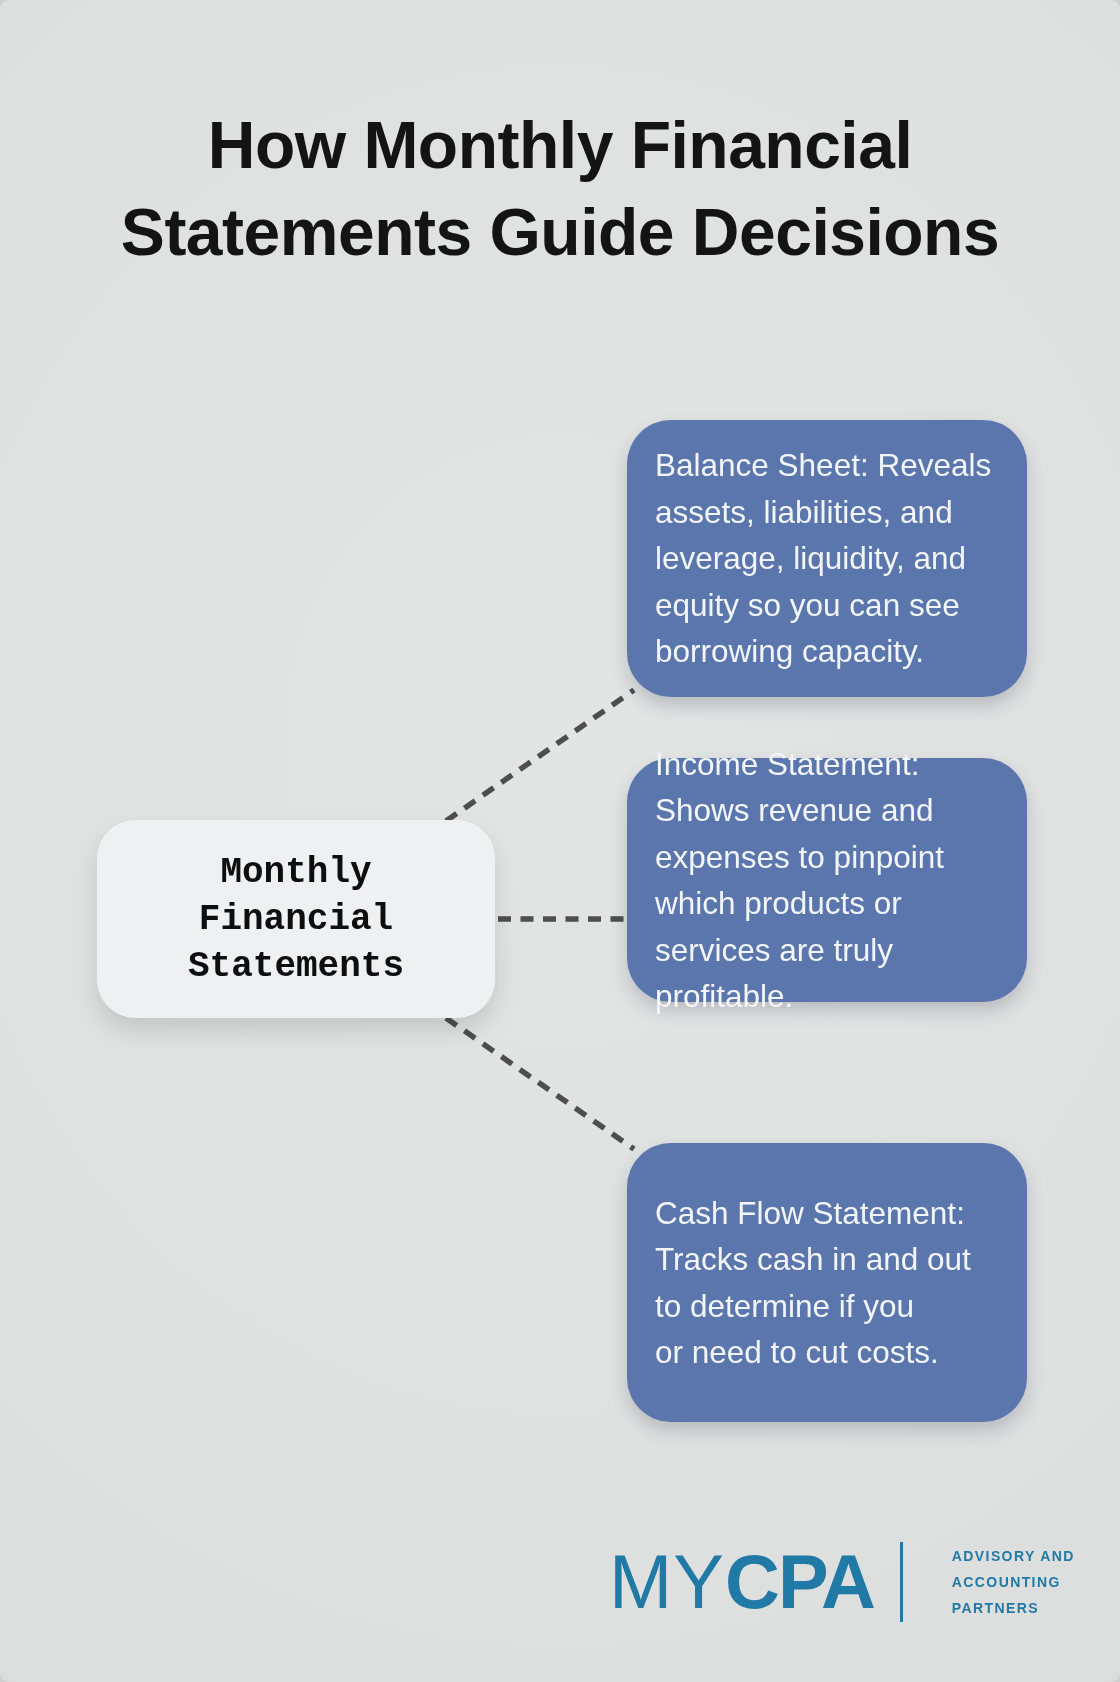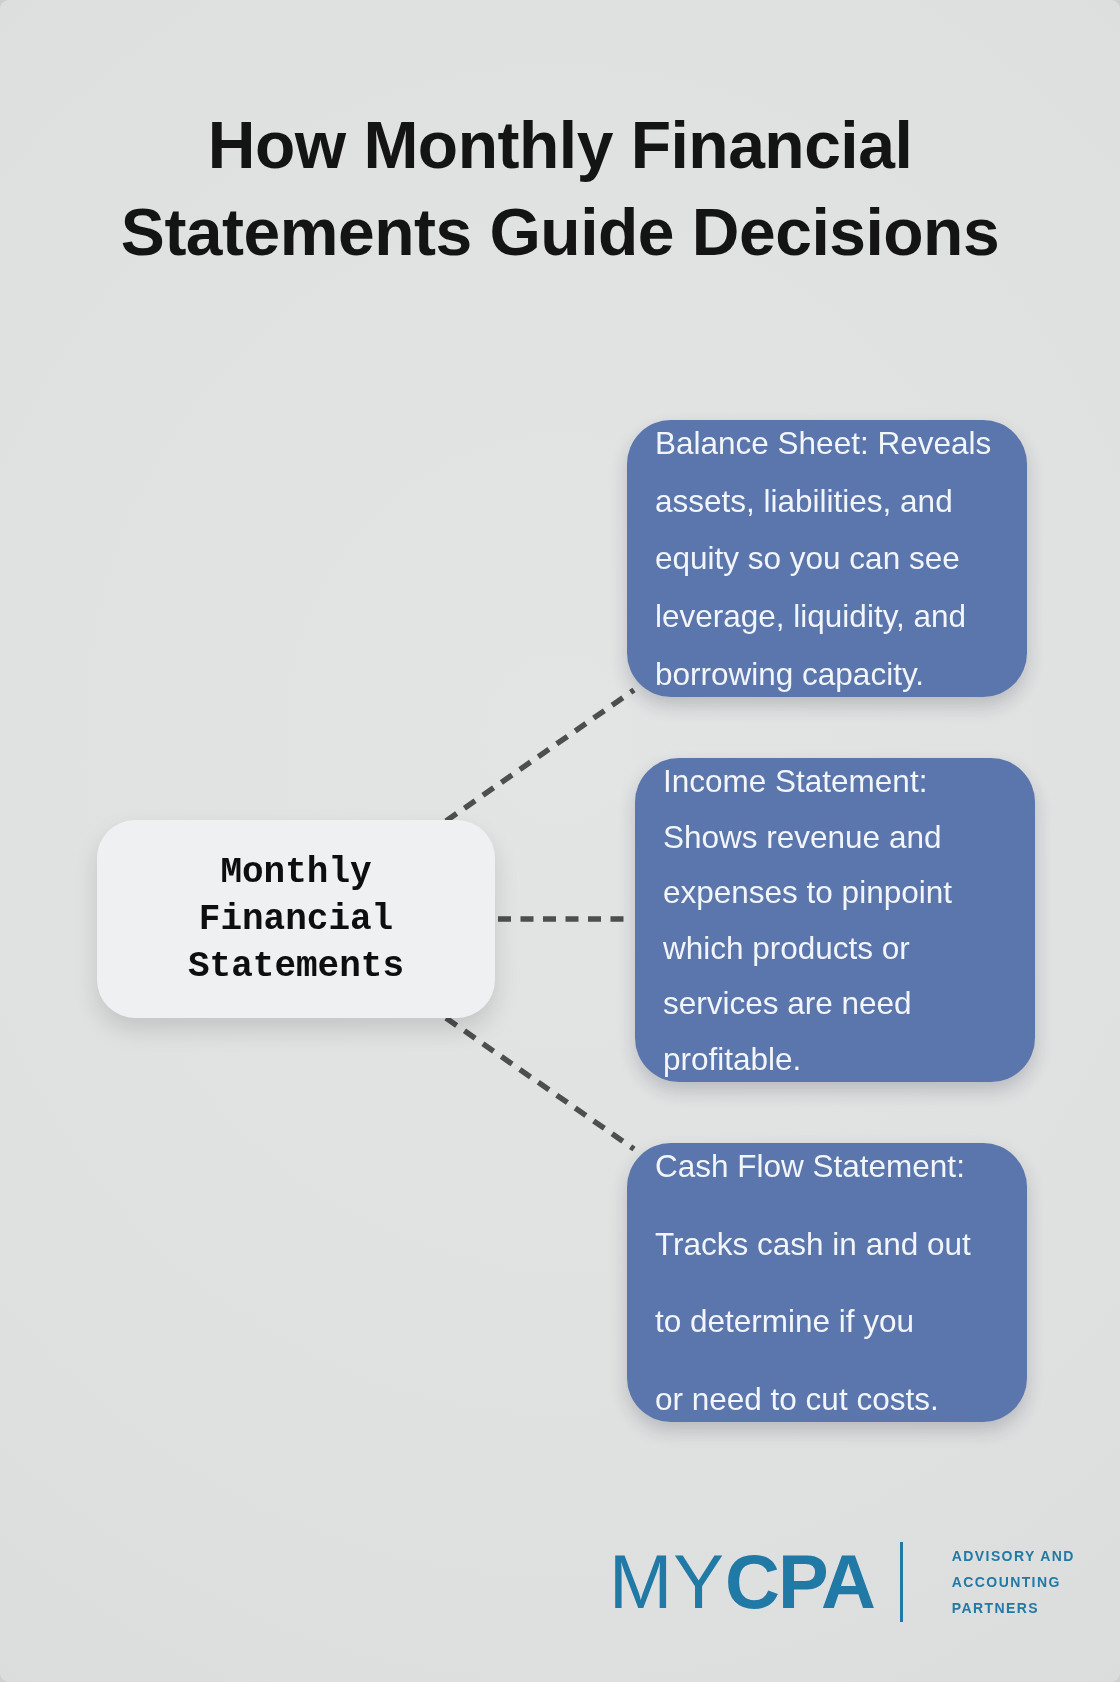--- a/index.html
+++ b/index.html
@@ -73,31 +73,31 @@
   .branch {
     position: absolute;
     left: 627px;
     width: 400px;
     background: #5b76ac;
     border-radius: 44px;
     box-shadow: 0 9px 18px rgba(30,40,60,0.20);
     color: #f2f5f9;
     display: flex;
     flex-direction: column;
-    justify-content: space-between;
+    justify-content: center;
     padding: 0 18px 0 28px;
   }
   .branch span {
     display: block;
     font-size: 31.5px;
     line-height: 46.5px;
     font-weight: 400;
   }
   .branch-1 { top: 420px; height: 277px; }
-  .branch-2 { top: 758px; height: 324px; margin-left: 8px; }
+  .branch-2 { top: 758px; height: 244px; }
   .branch-3 { top: 1143px; height: 279px; }
 
   
   .logo {
     position: absolute;
     left: 609px;
     top: 1541px;
     height: 82px;
     display: flex;
     align-items: center;
@@ -148,31 +148,31 @@
     <line x1="446" y1="1018" x2="634" y2="1149"></line>
   </svg>
 
   <div class="center-node">
     <div class="label">Monthly Financial Statements</div>
   </div>
 
   <div class="branch branch-1">
     <span>Balance Sheet: Reveals</span>
     <span>assets, liabilities, and</span>
+    <span>leverage, liquidity, and</span>
     <span>equity so you can see</span>
-    <span>leverage, liquidity, and</span>
     <span>borrowing capacity.</span>
   </div>
 
   <div class="branch branch-2">
     <span>Income Statement:</span>
     <span>Shows revenue and</span>
     <span>expenses to pinpoint</span>
     <span>which products or</span>
-    <span>services are need</span>
+    <span>services are truly</span>
     <span>profitable.</span>
   </div>
 
   <div class="branch branch-3">
     <span>Cash Flow Statement:</span>
     <span>Tracks cash in and out</span>
     <span>to determine if you</span>
     <span>or need to cut costs.</span>
   </div>
 

